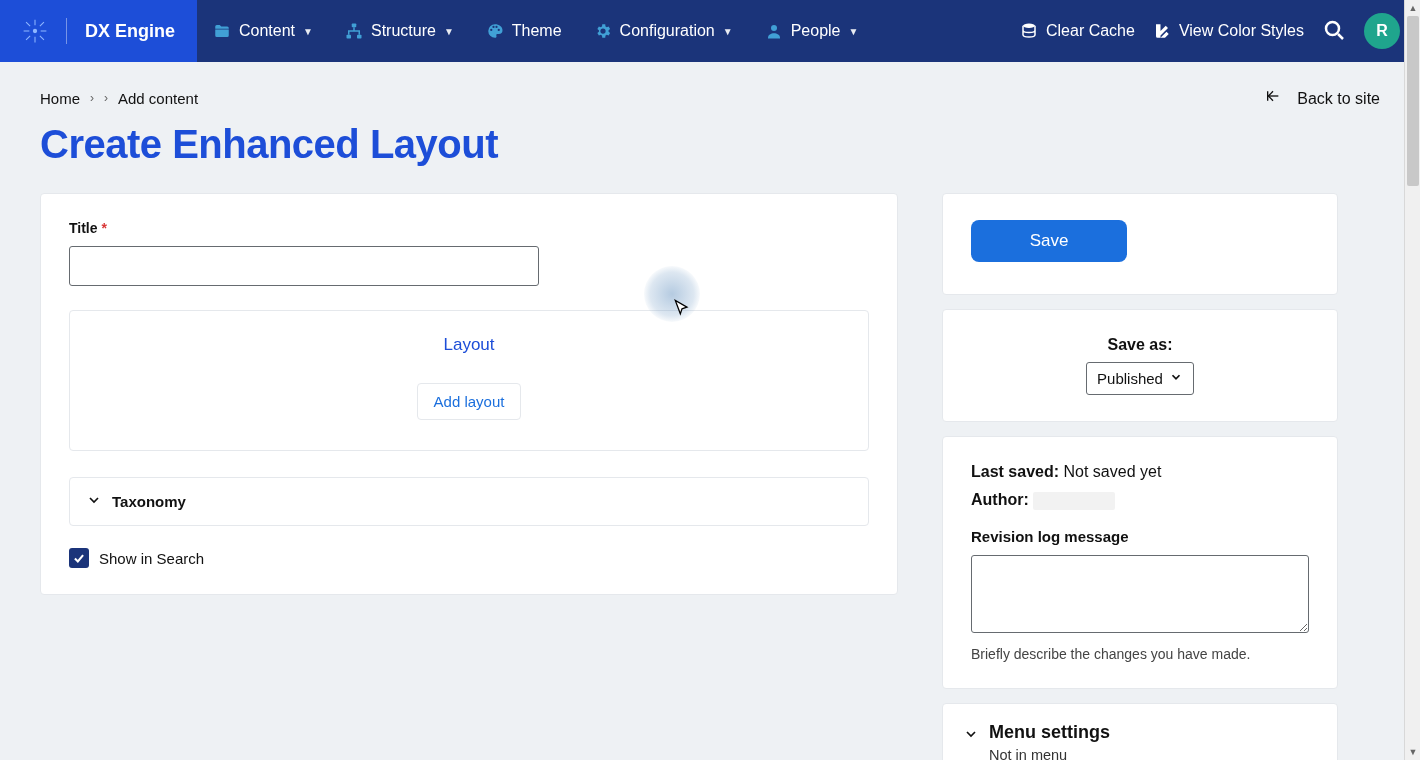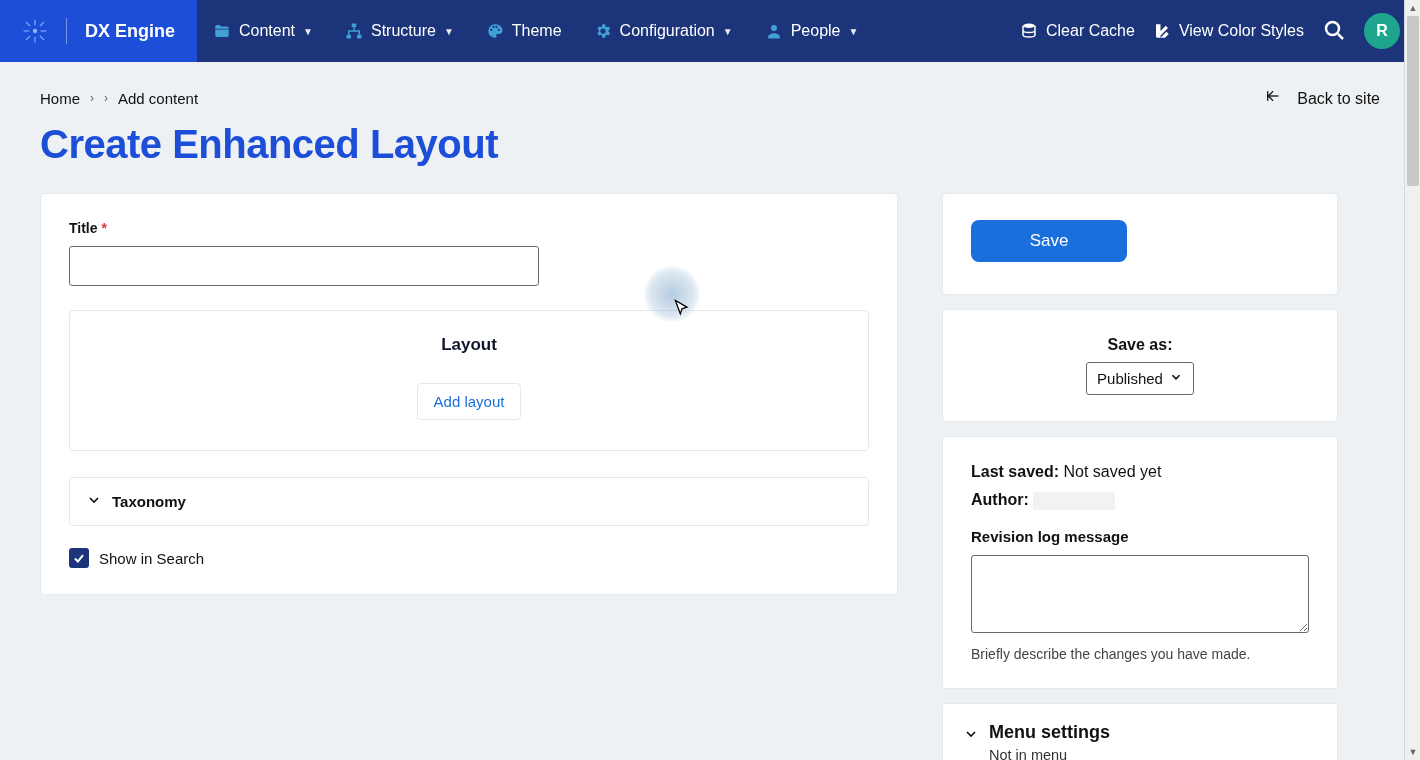--- a/index.html
+++ b/index.html
@@ -82,21 +82,21 @@
   .field-label { font-weight:700; font-size:14px; display:flex; gap:4px; margin-bottom:10px;}
   .req { color:#d93838; }
   .text-input {
     width: 470px; height:40px; border:1.5px solid #666b70; border-radius:3px;
     padding: 0 10px; font-size:15px;
   }
   .layout-block {
     margin-top:24px; border:1px solid #e5e8ec; border-radius:4px;
     padding: 24px 20px 30px; text-align:center;
   }
-  .layout-title { font-size:17px; font-weight:700; color:#0f172a; margin-bottom:28px;}
+  .layout-title { font-size:17px; font-weight:400; color:#1d4ed8; margin-bottom:28px;}
   .add-layout-btn {
     display:inline-block; padding:9px 16px; border:1px solid #e5e8ec;
     border-radius:4px; color:#1b6fdd; font-size:15px; cursor:pointer; font-weight:500;
   }
   .collapsible {
     margin-top:26px;
     border:1px solid #e5e8ec; border-radius:4px;
     display:flex; align-items:center;
     padding: 14px 16px;
     gap:10px; cursor:pointer;text-align:right;

